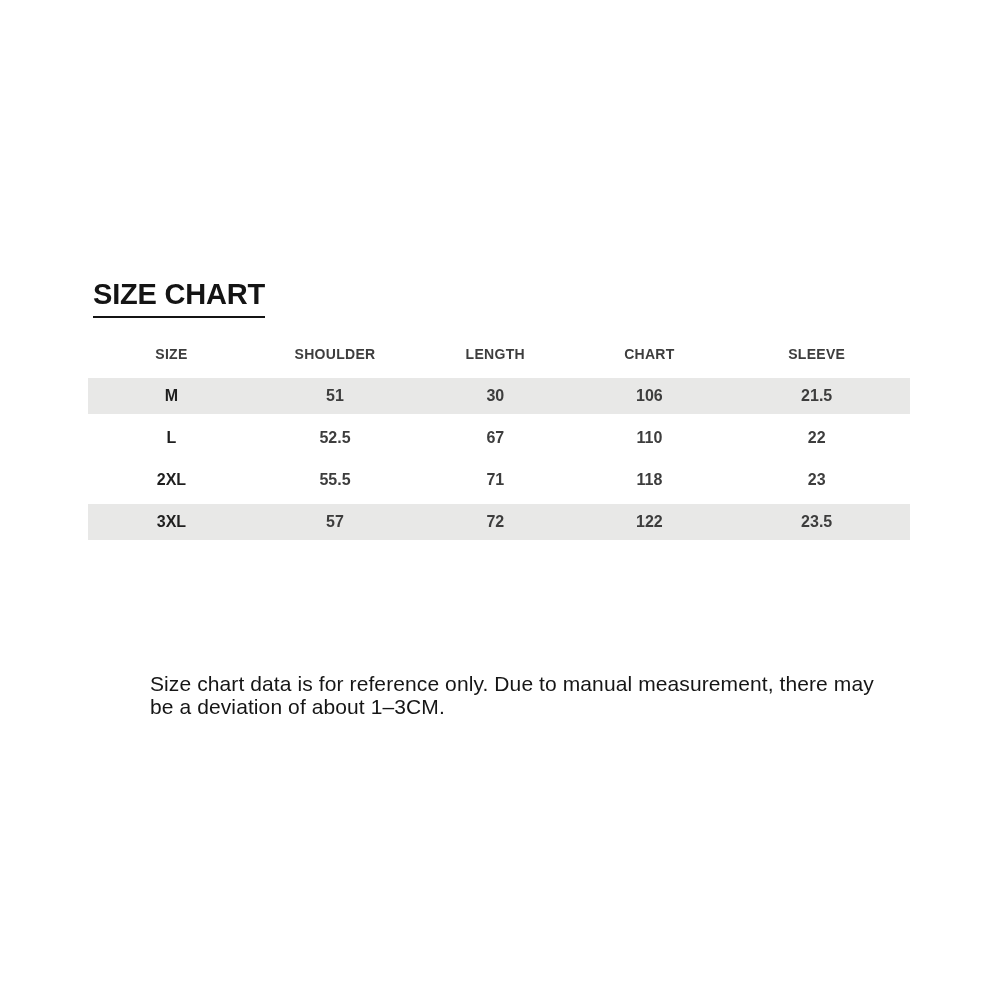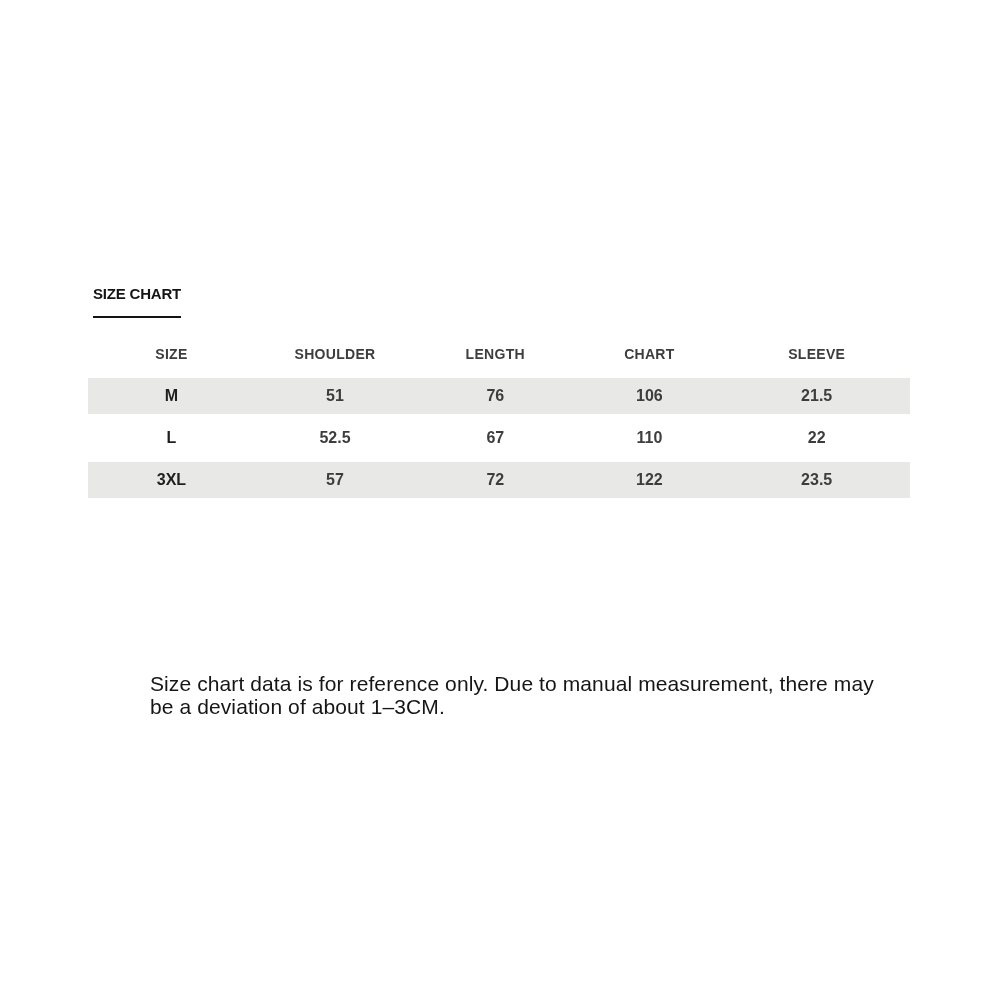--- a/index.html
+++ b/index.html
@@ -16,21 +16,21 @@
     overflow: hidden;
   }
   .title-wrap {
     position: absolute;
     left: 93px;
     top: 281px;
   }
   .page-title {
     display: inline-block;
     margin: 0;
-    font-size: 15px;
+    font-size: 29px;
     line-height: 26px;
     font-weight: 700;
     letter-spacing: -0.2px;
     color: var(--title-text, #141414);
     padding-bottom: 9px;
     border-bottom: 2px solid var(--title-text, #141414);
   }
   table.size-table {
     position: absolute;
     left: 88px;
@@ -101,30 +101,37 @@
         <th>SHOULDER</th>
         <th>LENGTH</th>
         <th>CHART</th>
         <th>SLEEVE</th>
       </tr>
     </thead>
     <tbody>
       <tr class="stripe">
         <td class="size-cell">M</td>
         <td>51</td>
-        <td>76</td>
+        <td>30</td>
         <td>106</td>
         <td>21.5</td>
       </tr>
       <tr>
         <td class="size-cell">L</td>
         <td>52.5</td>
         <td>67</td>
         <td>110</td>
         <td>22</td>
+      </tr>
+      <tr>
+        <td class="size-cell">2XL</td>
+        <td>55.5</td>
+        <td>71</td>
+        <td>118</td>
+        <td>23</td>
       </tr>
       <tr class="stripe">
         <td class="size-cell">3XL</td>
         <td>57</td>
         <td>72</td>
         <td>122</td>
         <td>23.5</td>
       </tr>
     </tbody>
   </table>

